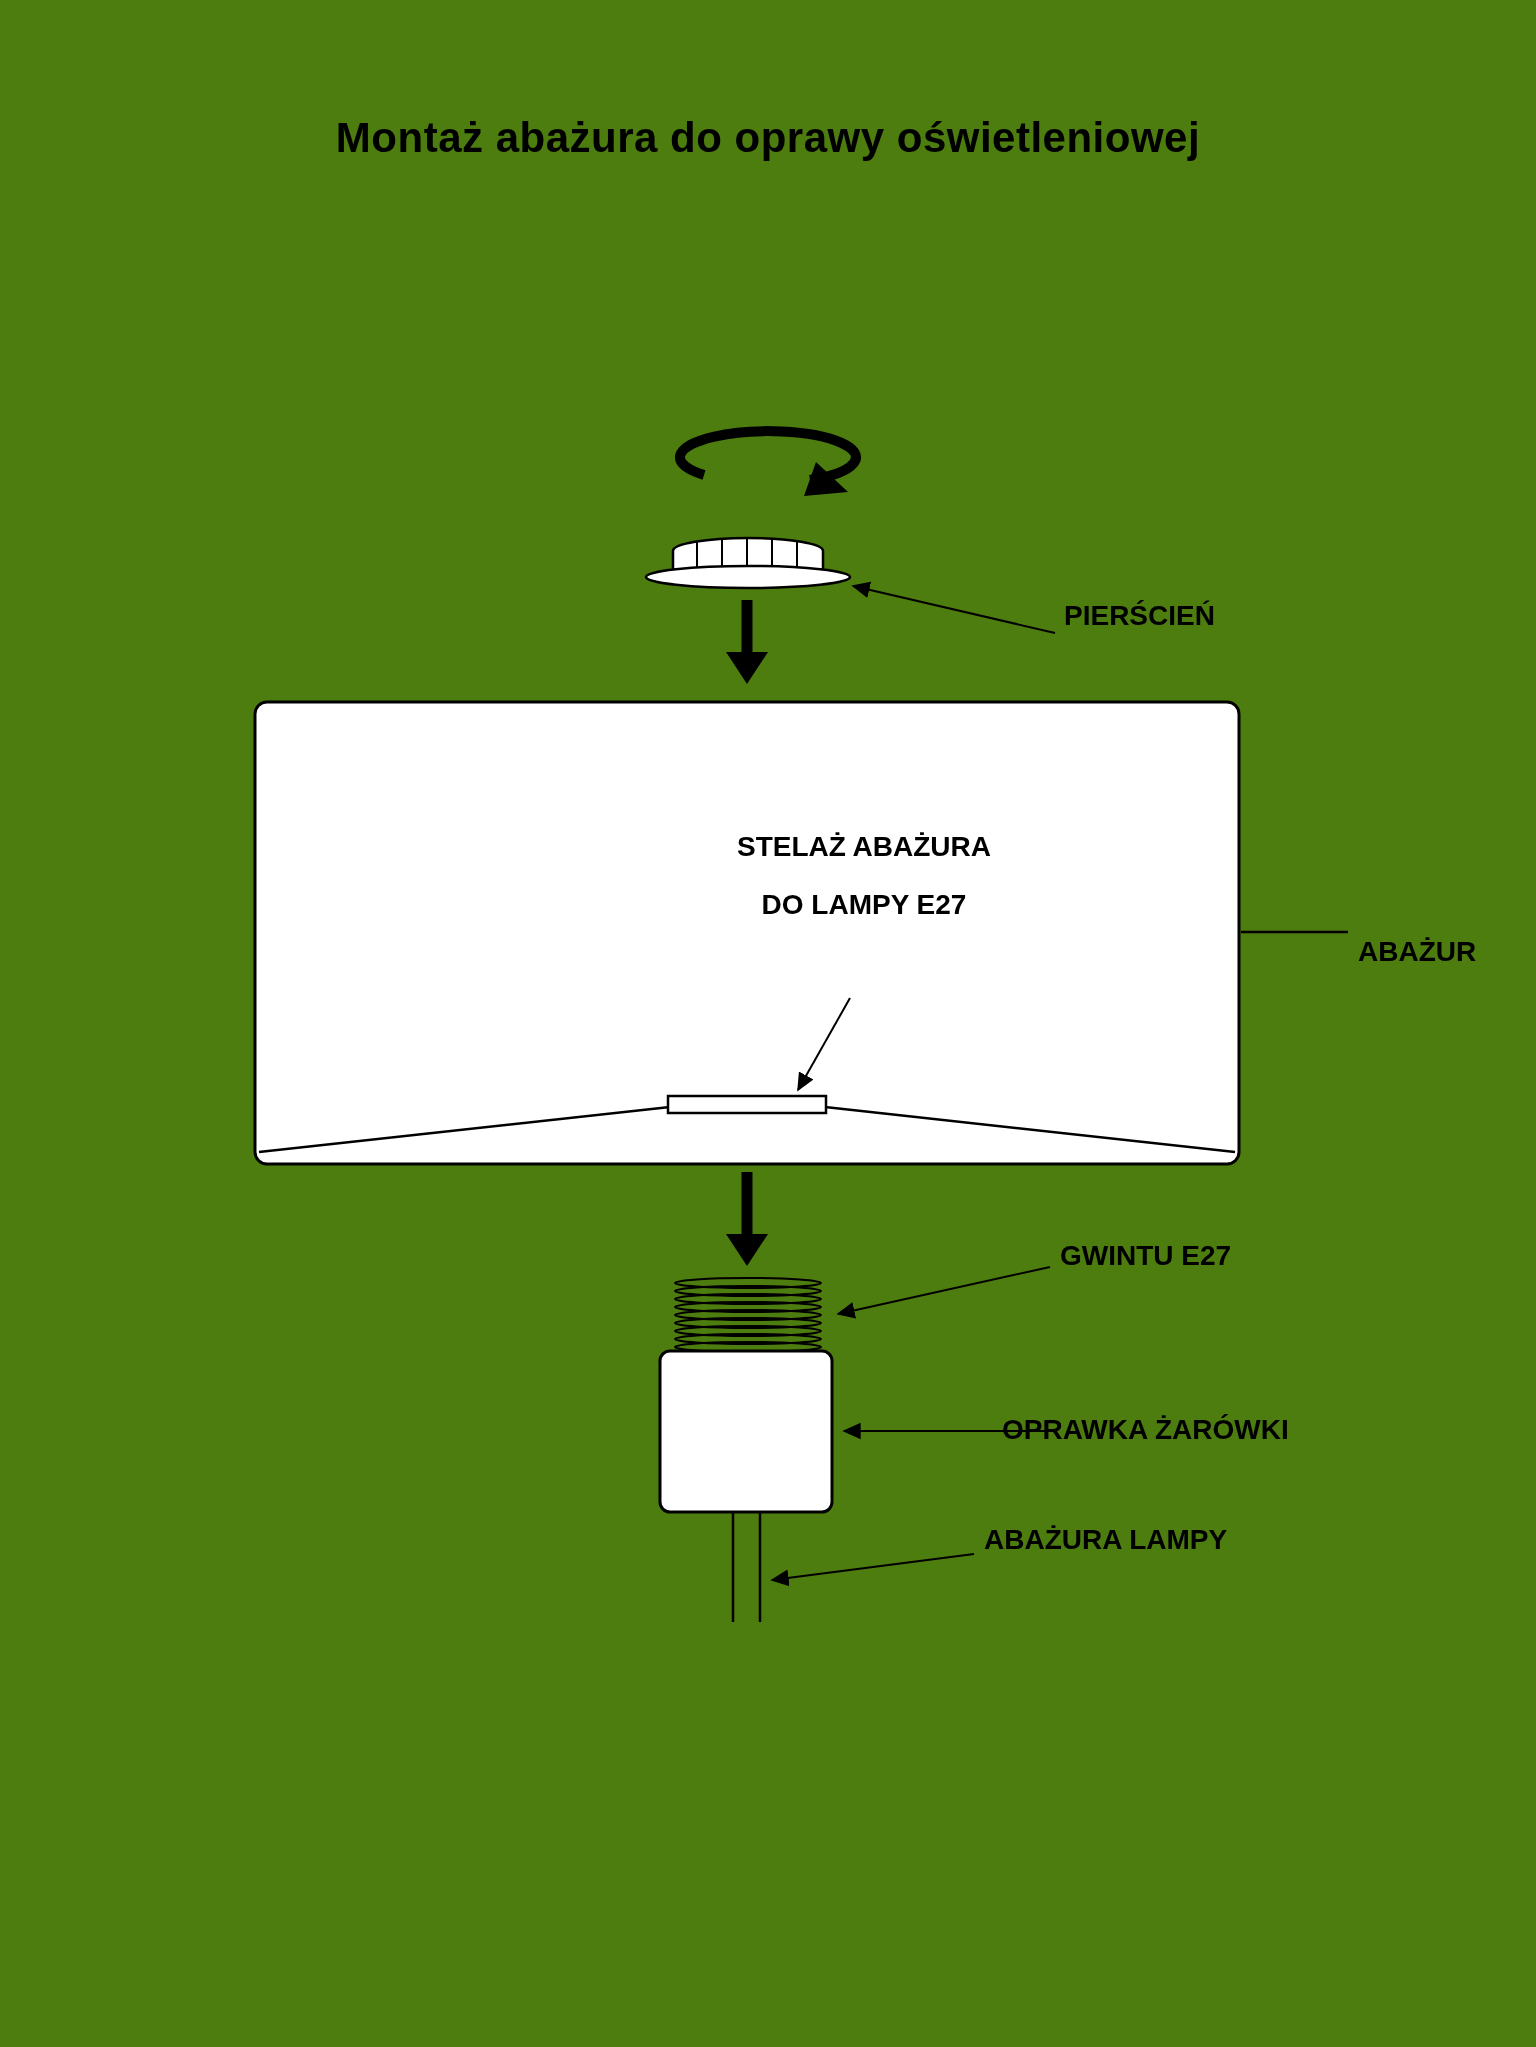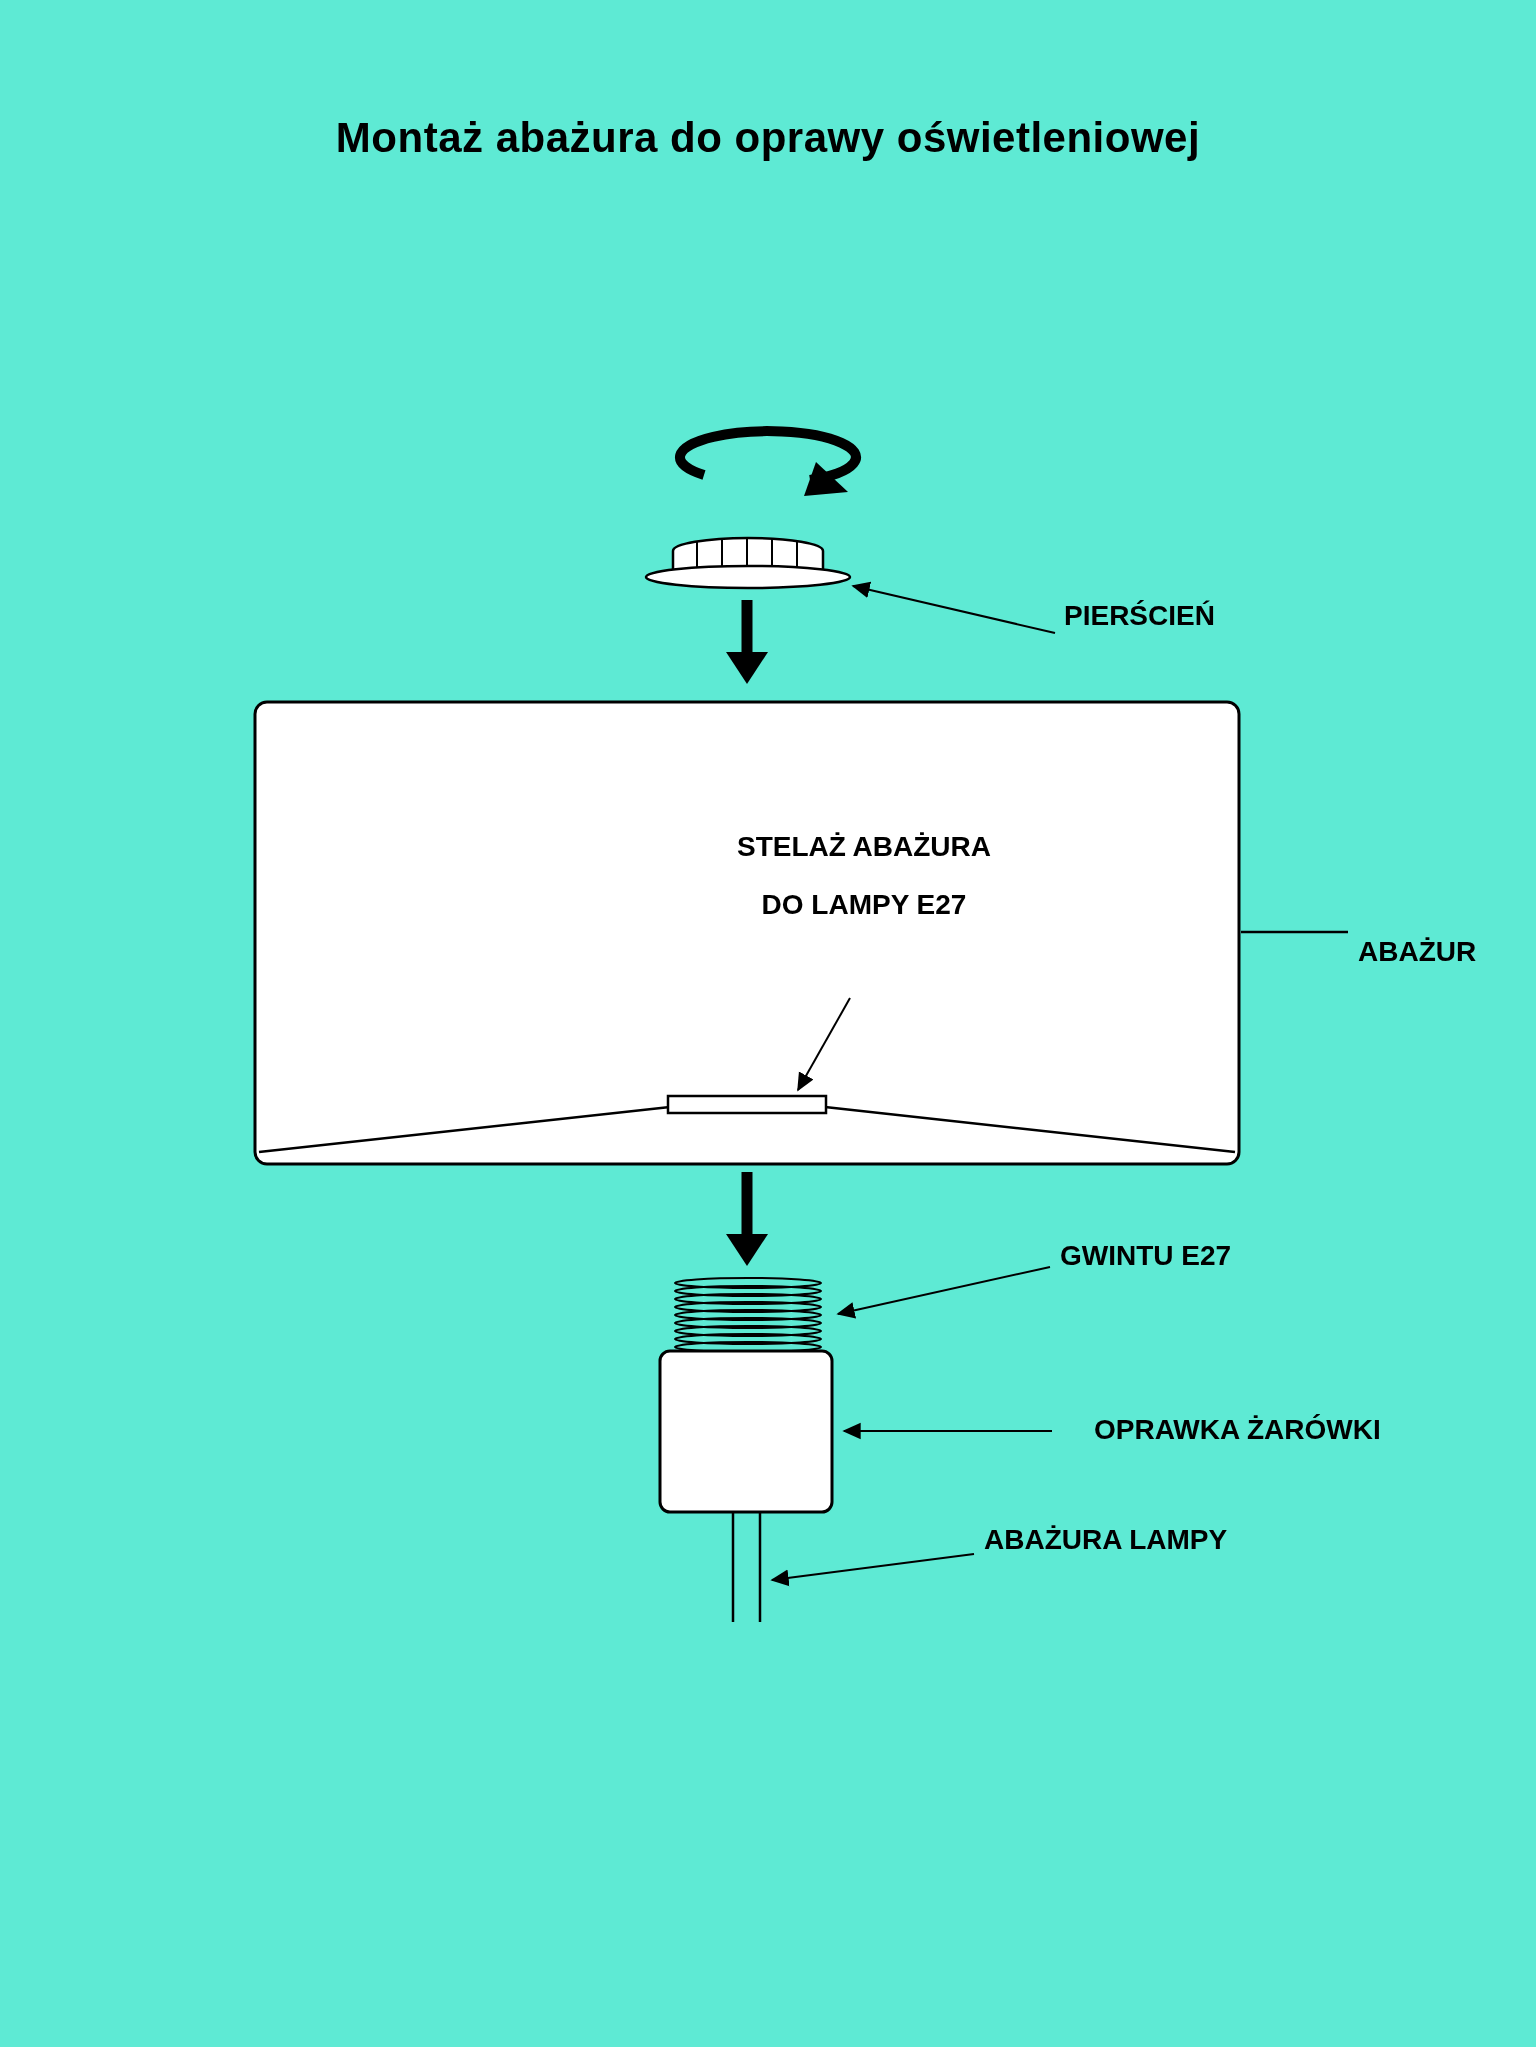--- a/index.html
+++ b/index.html
@@ -1,21 +1,21 @@
 <!DOCTYPE html>
 <html><head>
 <meta charset="utf-8">
 <style>
   * { margin:0; padding:0; box-sizing:border-box; }
   html, body { background:#ffffff; }
   .page {
     position:relative;
     width:1536px;
     height:2047px;
-    background:#5eead4;
+    background:#4d7c0f;
     font-family:"Liberation Sans", sans-serif;
     color:#000000;
     overflow:hidden;
   }
   .title {
     position:absolute;
     top:114px;
     left:0;
     width:100%;
     text-align:center;
@@ -116,17 +116,17 @@
 
   <div class="shade-text">
     <div>STELAŻ ABAŻURA</div>
     <div>DO LAMPY E27</div>
   </div>
 
   <div class="lbl" style="left:1358px; top:936px;">ABAŻUR</div>
 
   <div class="lbl" style="left:1060px; top:1240px;">GWINTU E27</div>
 
-  <div class="lbl" style="left:1094px; top:1414px;">OPRAWKA ŻARÓWKI</div>
+  <div class="lbl" style="left:1002px; top:1414px;">OPRAWKA ŻARÓWKI</div>
 
   <div class="lbl" style="left:984px; top:1524px;">ABAŻURA LAMPY</div>
 
 </div>
 
 </body></html>

